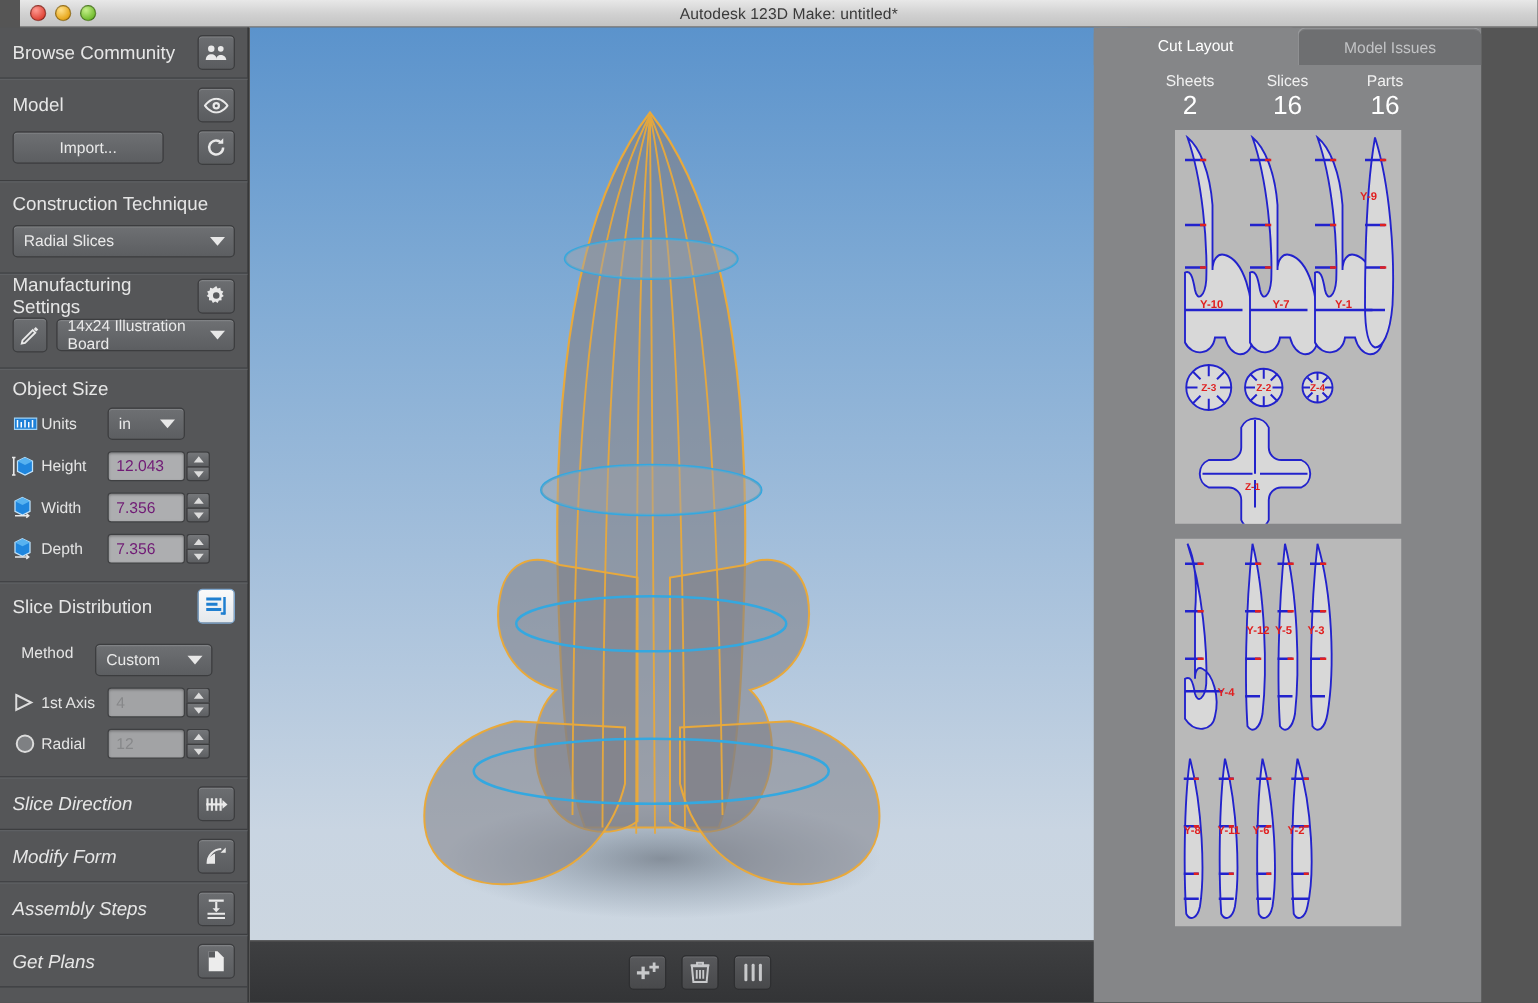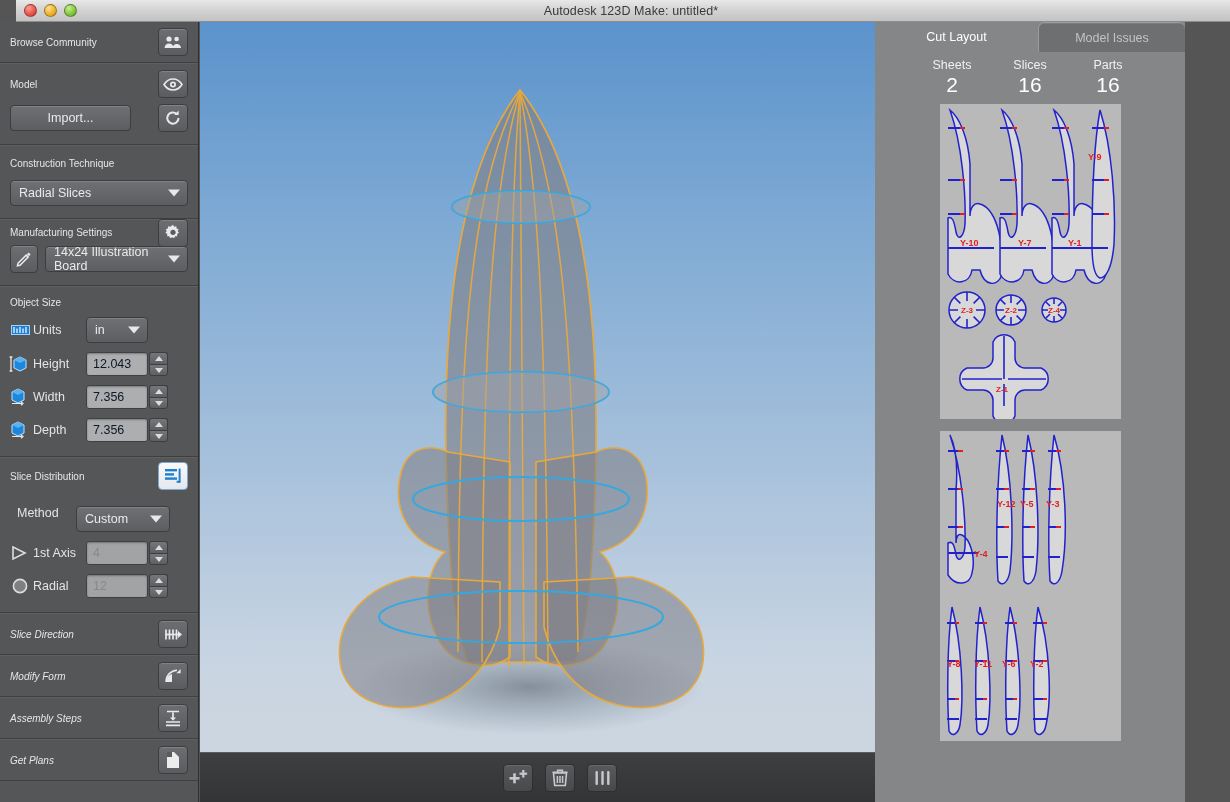--- a/index.html
+++ b/index.html
@@ -28,21 +28,21 @@
   .sidebar{
     position:absolute; left:0; top:22px; width:199px; height:780px;
     background:#555658; border-right:1px solid #2e2f30;
   }
   .sec{ border-bottom:1px solid #3d3e40; border-top:1px solid #5e6063; position:relative; }
   .sec:first-child{ border-top:none; }
   .sec-row{
     display:flex; align-items:center; justify-content:space-between;
     padding:0 10px; height:40px;
   }
-  .sec-title{ font-size:10px; color:#e6e6e6; }
+  .sec-title{ font-size:15px; color:#e6e6e6; }
 
   .sq-btn{
     width:30px;height:28px;border-radius:4px;
     background:linear-gradient(to bottom,#6c6e71,#5a5c5f);
     border:1px solid #3c3d3f; box-shadow:inset 0 1px 0 rgba(255,255,255,.14);
     display:flex;align-items:center;justify-content:center; flex:none;
   }
   .sq-btn.sel{ background:linear-gradient(to bottom,#fafafa,#e4e8ec); border-color:#7fa8cf; }
   .sq-btn svg{ display:block; }
 
@@ -58,21 +58,21 @@
   .dropdown{ position:relative; padding-right:24px; padding-left:8px; }
   .dropdown .caret{
     position:absolute; right:7px; top:50%; transform:translateY(-50%);
     width:0;height:0;border-left:6px solid transparent;border-right:6px solid transparent;
     border-top:7px solid #e8e8e8;
   }
 
   .field{
     height:24px; border-radius:3px; background:#adaeb0;
     border:1px solid #3f4042; box-shadow:inset 0 1px 2px rgba(0,0,0,.30);
-    display:flex;align-items:center;padding:0 6px; font-size:12.5px; color:#0f172a;
+    display:flex;align-items:center;padding:0 6px; font-size:12.5px; color:#701a75;
   }
   .field.dim{ color:#87888a; background:#a2a3a5; }
 
   .stepper{ display:flex;flex-direction:column; width:19px; flex:none; }
   .stepper div{
     height:12px; background:linear-gradient(to bottom,#75777a,#5d5f62);
     border:1px solid #3c3d3f; display:flex;align-items:center;justify-content:center;
   }
   .stepper div:first-child{ border-radius:3px 3px 0 0; border-bottom:none; }
   .stepper div:last-child{ border-radius:0 0 3px 3px; }
@@ -198,21 +198,21 @@
       </div>
       <div class="row" style="padding-bottom:12px;">
         <span class="pill dropdown" style="flex:1;">
           <span>Radial Slices</span>
           <i class="caret"></i>
         </span>
       </div>
     </div>
 
     <div class="sec">
-      <div class="sec-row" style="height:25px;">
+      <div class="sec-row" style="height:34px;">
         <span class="sec-title">Manufacturing Settings</span>
         <span class="sq-btn">
           <svg width="18" height="18" viewBox="0 0 18 18">
               <g fill="#e9e9e9">
             <path d="M9 0.8l1.1 1.9 2.2-.5.3 2.2 2.1.8-1.1 1.9 1.4 1.7-1.9 1.2.2 2.2-2.2.1-1 2-1.9-1.1-1.9 1.1-1-2-2.2-.1.2-2.2L1.4 8.8l1.4-1.7L1.7 5.2l2.1-.8.3-2.2 2.2.5z"></path>
             <circle cx="9" cy="8.3" r="2.6" fill="#5a5c5f"></circle>
           </g>
             </svg>
         </span>
       </div>

